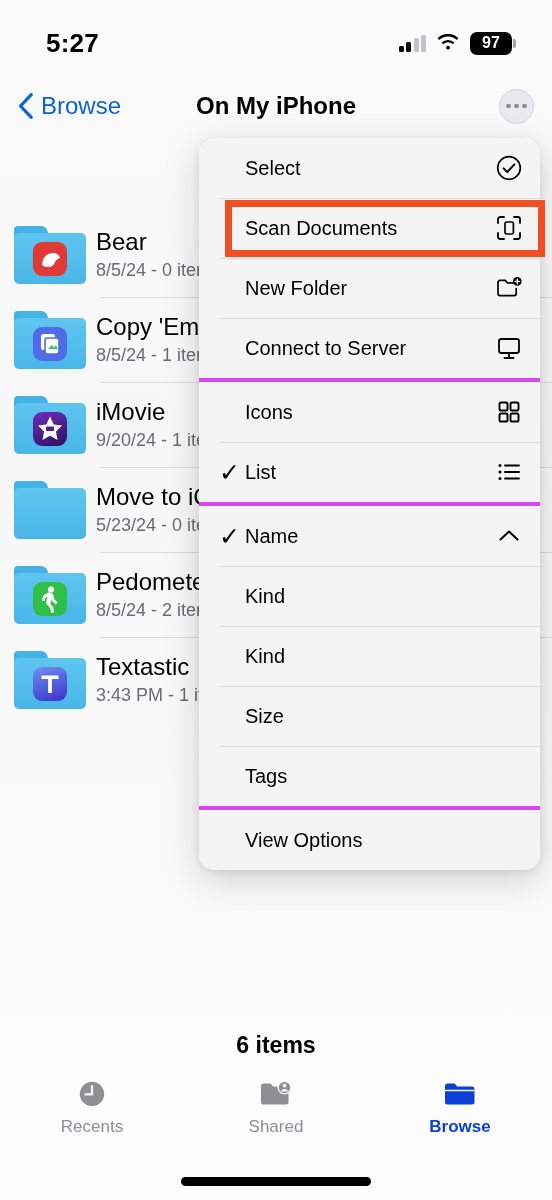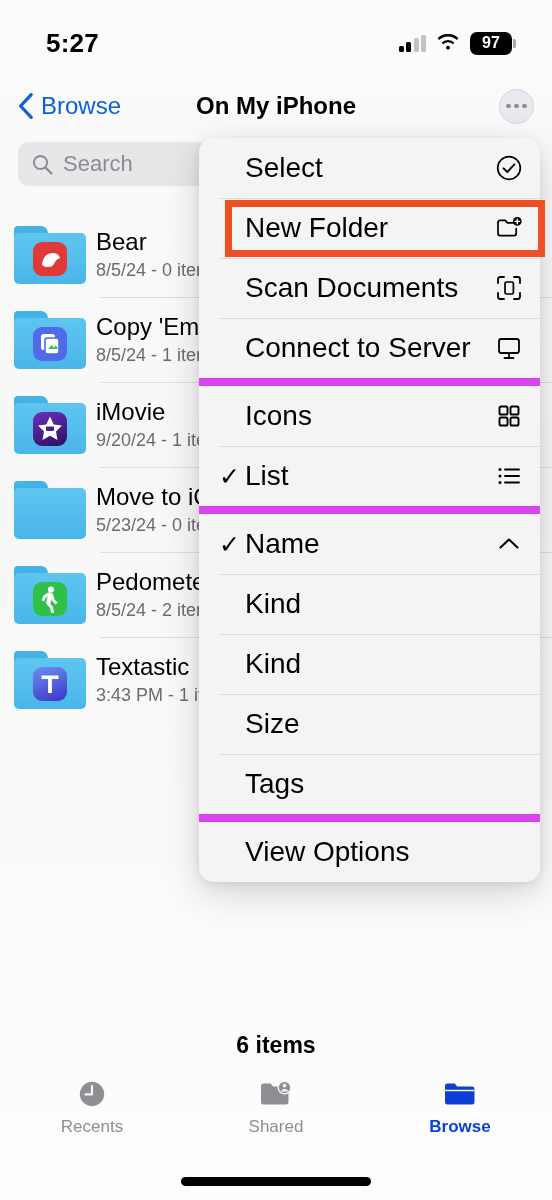--- a/index.html
+++ b/index.html
@@ -218,21 +218,21 @@
     position: absolute;
     left: 199px;
     top: 138px;
     width: 341px;
     background: #f2f2f3;
     border-radius: 15px;
     overflow: hidden;
     box-shadow: 0 10px 36px rgba(0,0,0,0.17), 0 2px 8px rgba(0,0,0,0.08);
     z-index: 10;
   }
-  .ctx-group + .ctx-group { border-top: 8px solid #d946ef; }
+  .ctx-group + .ctx-group { border-top: 4px solid #d946ef; }
   .ctx-item {
     height: 60px;
     display: flex;
     align-items: center;
     padding: 0 18px 0 20px;
     position: relative;
     cursor: pointer;
     background: #f4f4f5;
   }
   .ctx-item + .ctx-item::before {
@@ -244,21 +244,21 @@
   }
   .ctx-check {
     width: 24px;
     flex: none;
     font-size: 25px;
     color: #000;
     line-height: 1;
     margin-right: 2px;
   }
   .ctx-label {
-    font-size: 28px;
+    font-size: 20px;
     color: #000;
     flex: 1;
   }
   .ctx-ic { width: 26px; height: 26px; flex: none; display:block; }
 
   
   .hl-box {
     position: absolute;
     left: 225px;
     top: 200px;
@@ -342,29 +342,20 @@
       <span>Browse</span>
     </div>
     <div class="nav-title">On My iPhone</div>
     <div class="nav-more">
       <span></span>
         <span></span>
         <span></span>
     </div>
   </div>
 
-  <div class="search-wrap">
-    <div class="search-field">
-      <svg class="search-icon" viewBox="0 0 21 21">
-        <circle cx="8.5" cy="8.5" r="6.6" fill="none" stroke="#8b8b90" stroke-width="2"></circle>
-        <path d="M13.4 13.4 19.4 19.4" stroke="#8b8b90" stroke-width="2.2" stroke-linecap="round"></path>
-      </svg>
-      <span class="search-ph">Search</span>
-    </div>
-  </div>
 
   <div class="file-list">
 
     <div class="file-row">
       <div class="folder-ic">
         <div class="tab"></div>
           <div class="body"></div>
         <div class="badge" style="background:#E03A37">
           <svg viewBox="0 0 34 34" width="34" height="34">
             <path d="M9 22c1-7 5-11 11-11 4 0 6 2 7 5-3 1-5 3-6 6-1 2-3 3-6 3-3 0-6-1-6-3z" fill="#fff"></path>
@@ -467,35 +458,35 @@
         <div class="ctx-check"></div>
         <div class="ctx-label">Select</div>
         <svg class="ctx-ic" viewBox="0 0 26 26">
           <circle cx="13" cy="13" r="11.3" fill="none" stroke="#000" stroke-width="1.7"></circle>
           <path d="M7.6 13.3l3.7 3.7 7.1-7.6" fill="none" stroke="#000" stroke-width="1.9" stroke-linecap="round" stroke-linejoin="round"></path>
         </svg>
       </div>
 
       <div class="ctx-item">
         <div class="ctx-check"></div>
+        <div class="ctx-label">Scan Documents</div>
+        <svg class="ctx-ic" viewBox="0 0 26 26">
+          <path d="M2 8V4.2A2.2 2.2 0 0 1 4.2 2H8M18 2h3.8A2.2 2.2 0 0 1 24 4.2V8M24 18v3.8a2.2 2.2 0 0 1-2.2 2.2H18M8 24H4.2A2.2 2.2 0 0 1 2 21.8V18" fill="none" stroke="#000" stroke-width="1.8" stroke-linecap="round"></path>
+          <rect x="9" y="7" width="8.4" height="12" rx="1.6" fill="none" stroke="#000" stroke-width="1.7"></rect>
+        </svg>
+      </div>
+
+      <div class="ctx-item">
+        <div class="ctx-check"></div>
         <div class="ctx-label">New Folder</div>
         <svg class="ctx-ic" viewBox="0 0 26 26">
           <path d="M2 7.4a2 2 0 0 1 2-2h5.3l2 2.4h6.4" fill="none" stroke="#000" stroke-width="1.7" stroke-linecap="round" stroke-linejoin="round"></path>
           <path d="M2 7.4v11.2a2 2 0 0 0 2 2h14.2a2 2 0 0 0 2-2v-5" fill="none" stroke="#000" stroke-width="1.7" stroke-linecap="round" stroke-linejoin="round"></path>
           <circle cx="21.3" cy="6.4" r="4.3" fill="#000"></circle>
           <path d="M21.3 4.1v4.6M19 6.4h4.6" stroke="#fff" stroke-width="1.4" stroke-linecap="round"></path>
-        </svg>
-      </div>
-
-      <div class="ctx-item">
-        <div class="ctx-check"></div>
-        <div class="ctx-label">Scan Documents</div>
-        <svg class="ctx-ic" viewBox="0 0 26 26">
-          <path d="M2 8V4.2A2.2 2.2 0 0 1 4.2 2H8M18 2h3.8A2.2 2.2 0 0 1 24 4.2V8M24 18v3.8a2.2 2.2 0 0 1-2.2 2.2H18M8 24H4.2A2.2 2.2 0 0 1 2 21.8V18" fill="none" stroke="#000" stroke-width="1.8" stroke-linecap="round"></path>
-          <rect x="9" y="7" width="8.4" height="12" rx="1.6" fill="none" stroke="#000" stroke-width="1.7"></rect>
         </svg>
       </div>
 
       <div class="ctx-item">
         <div class="ctx-check"></div>
         <div class="ctx-label">Connect to Server</div>
         <svg class="ctx-ic" viewBox="0 0 26 26">
           <rect x="3" y="4" width="20" height="14" rx="2.2" fill="none" stroke="#000" stroke-width="1.8"></rect>
           <path d="M13 18v4.5" stroke="#000" stroke-width="1.8" stroke-linecap="round"></path>
           <path d="M8.5 23h9" stroke="#000" stroke-width="1.8" stroke-linecap="round"></path>

